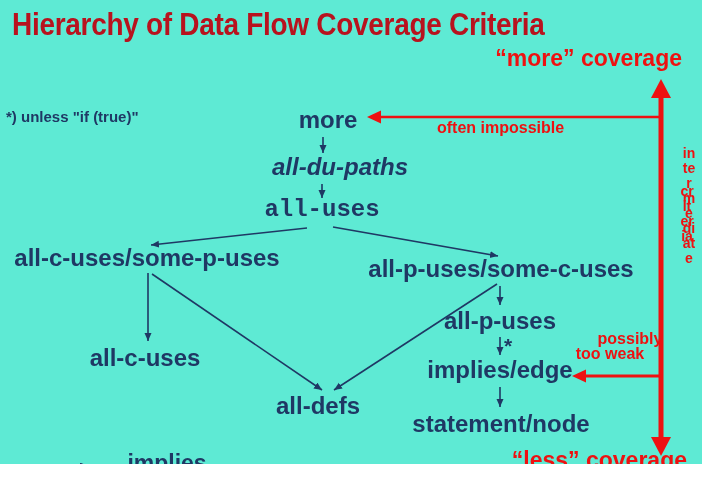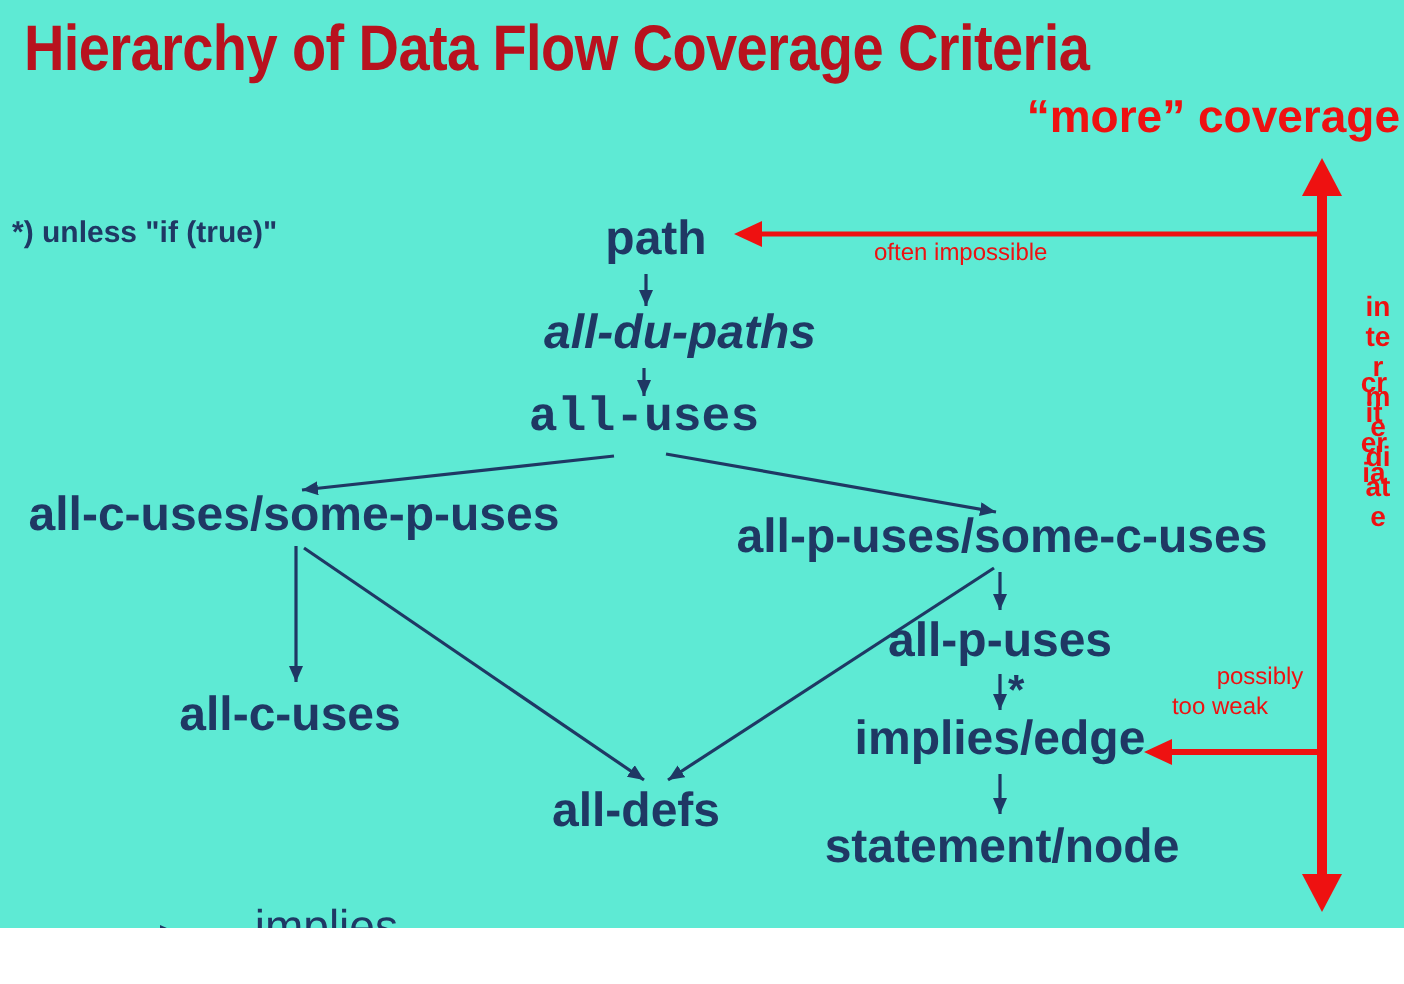--- a/index.html
+++ b/index.html
@@ -26,33 +26,33 @@
   }
   .node{
     font-size:24px;font-weight:bold;color:var(--navy);
     line-height:1.05;
     transform:translateX(-50%);
   }
   .redbig{
     font-size:23px;font-weight:bold;color:var(--red);
   }
   .redsmall{
-    font-size:12px;font-weight:normal;color:var(--red);
+    font-size:16px;font-weight:bold;color:var(--red);
   }
   .footnote{
     left:6px;top:108px;
     font-size:15px;font-weight:bold;color:var(--navy);
   }
   .asterisk{
     left:504px;top:334px;
     font-size:21px;font-weight:bold;color:var(--navy);
   }
   .implies{
     left:98px;top:450px;
-    font-size:23px;font-weight:normal;color:var(--navy);
+    font-size:23px;font-weight:bold;color:var(--navy);
   }
   .weaknote{
     left:610px;top:331px;
     transform:translateX(-50%);
     text-align:center;
     line-height:15px;
     white-space:nowrap;
   }
   .vword{
     width:14px;
@@ -94,33 +94,34 @@
 
     <line x1="379" y1="117" x2="661" y2="117" stroke="#EE1111" stroke-width="2.6"></line>
     <path d="M367,117 L381,110.5 L381,123.5 Z" fill="#EE1111"></path>
 
     <line x1="584" y1="376" x2="661" y2="376" stroke="#EE1111" stroke-width="3"></line>
     <path d="M572,376 L586,369.5 L586,382.5 Z" fill="#EE1111"></path>
   </svg>
 
   <div class="abs title">Hierarchy of Data Flow Coverage Criteria</div>
 
-  <div class="abs redbig" style="right:2px;top:45px;">“more” coverage</div>
+  <div class="abs redbig" style="right:20px;top:45px;">“more” coverage</div>
+  <div class="abs redbig" style="right:15px;top:447px;">“less” coverage</div>
   <div class="abs vword" style="left:682px;top:146px;">intermediate</div>
   <div class="abs vword" style="left:680px;top:184px;">criteria</div>
 
   <div class="abs redsmall" style="left:437px;top:119px;">often impossible</div>
   <div class="abs weaknote">
     <span class="redsmall" style="display:block;margin-left:40px;">possibly</span>
     <span class="redsmall" style="display:block;">too weak</span>
   </div>
 
   <div class="abs footnote">*) unless "if (true)"</div>
 
-  <div class="abs node" style="left:328px;top:107px;">path</div>
+  <div class="abs node" style="left:328px;top:107px;">more</div>
   <div class="abs node" style="left:340px;top:154px;font-style:italic;">all-du-paths</div>
   <div class="abs node" style="left:322px;top:197px;font-family:Liberation Mono, monospace;">all-uses</div>
   <div class="abs node" style="left:147px;top:245px;">all-c-uses/some-p-uses</div>
   <div class="abs node" style="left:501px;top:256px;">all-p-uses/some-c-uses</div>
   <div class="abs node" style="left:145px;top:345px;">all-c-uses</div>
   <div class="abs node" style="left:500px;top:308px;">all-p-uses</div>
   <div class="abs asterisk">*</div>
   <div class="abs node" style="left:500px;top:357px;">implies/edge</div>
   <div class="abs node" style="left:318px;top:393px;">all-defs</div>
   <div class="abs node" style="left:501px;top:411px;">statement/node</div>

